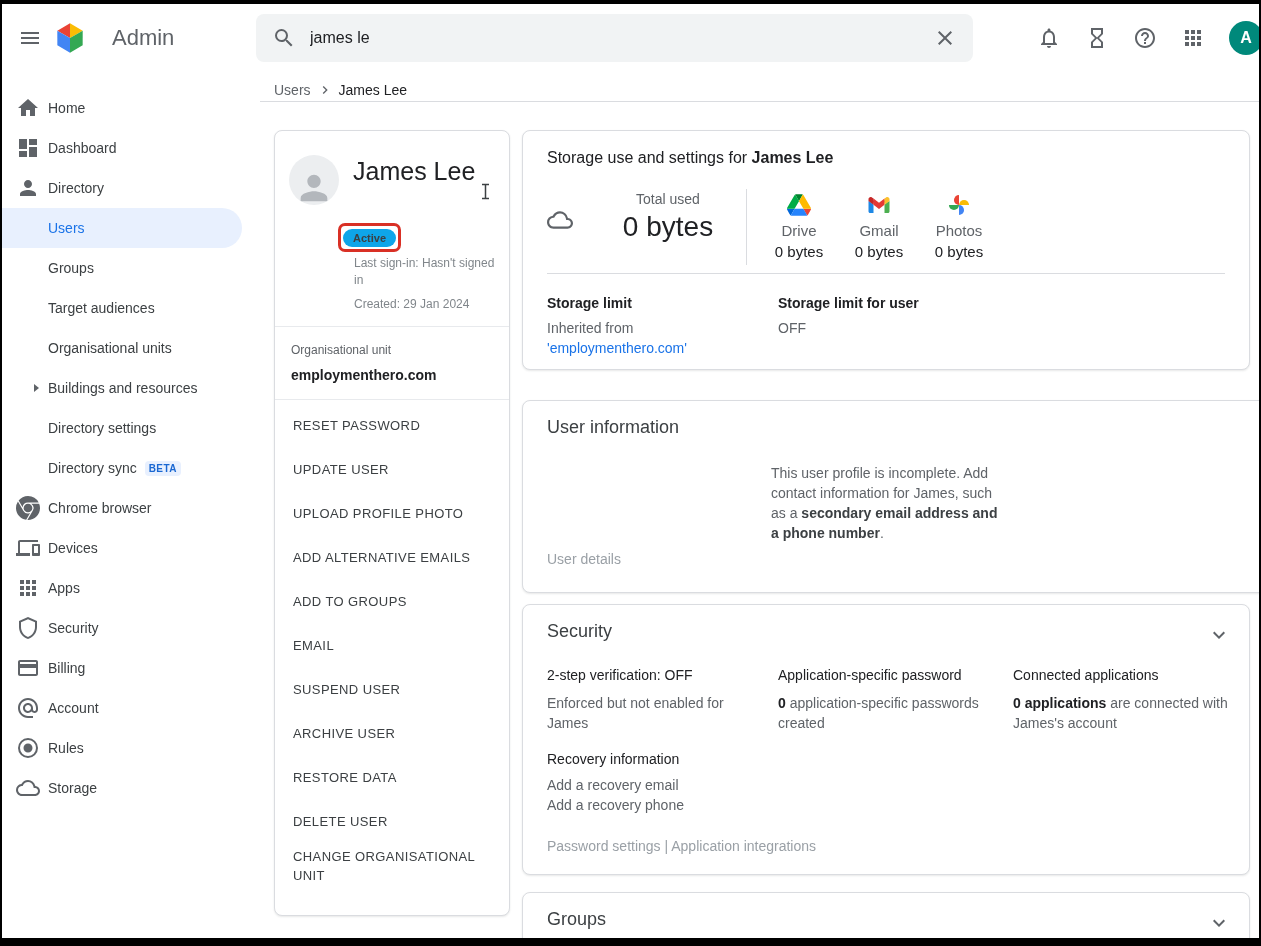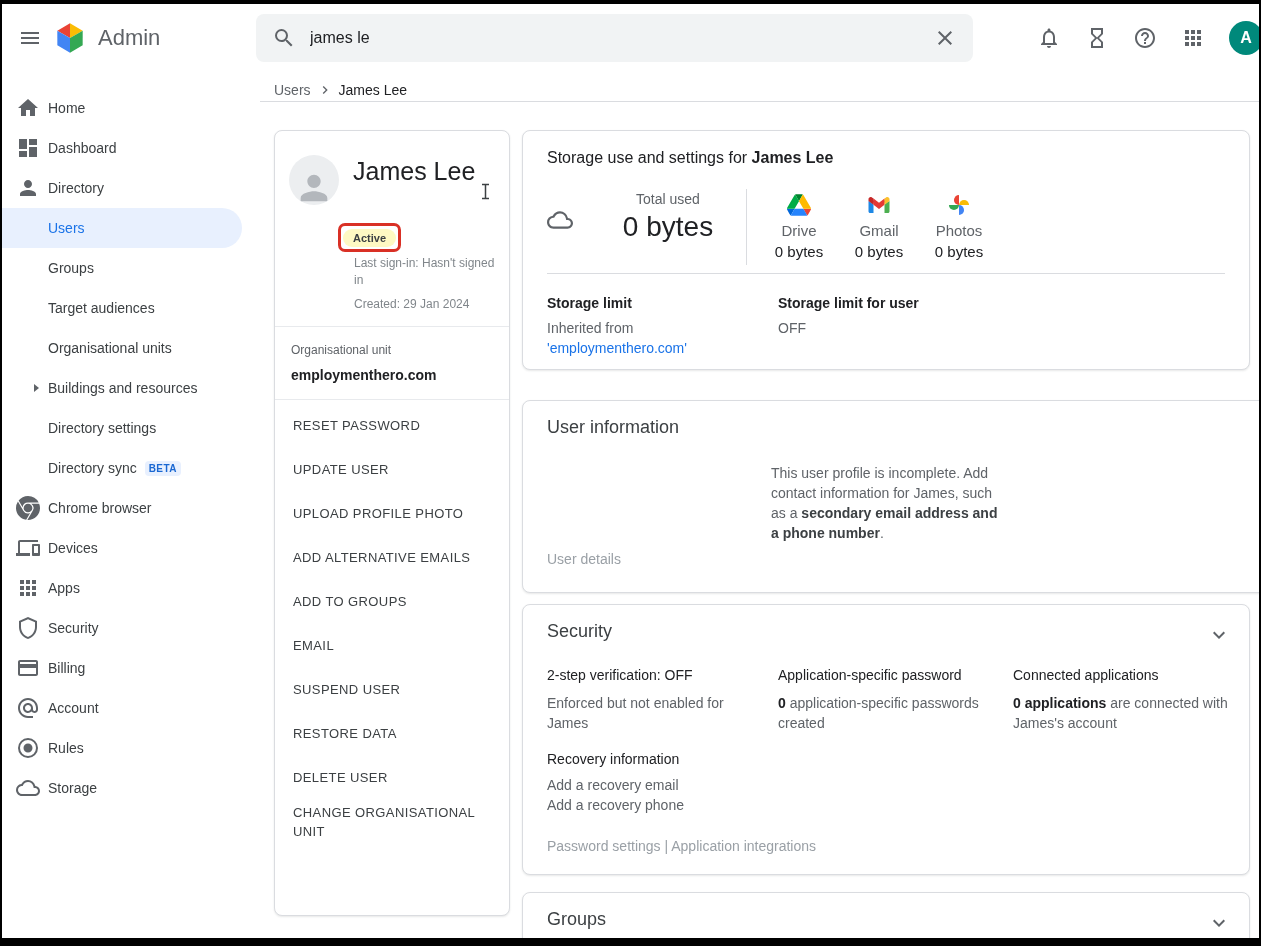--- a/index.html
+++ b/index.html
@@ -6,21 +6,21 @@
   body {
     width:1261px; height:946px; position:relative; overflow:hidden;
     background:#000; font-family:"Liberation Sans","DejaVu Sans",sans-serif;
   }
   .screen { position:absolute; left:2px; top:4px; width:1257px; height:934px; background:#fff; overflow:hidden; }
   .icon svg, .iconbtn svg { display:block; }
 
   
   .appbar { position:absolute; top:0; left:0; width:100%; height:68px; background:#fff; }
   .menu-btn { position:absolute; left:16px; top:22px; width:24px; height:24px; color:#5f6368; cursor:pointer; }
-  .brand { position:absolute; left:52px; top:17px; display:flex; align-items:center; gap:12px; }
+  .brand { position:absolute; left:52px; top:17px; display:flex; align-items:center; gap:26px; }
   .brand-logo { width:32px; height:34px; display:flex; align-items:center; }
   .brand-name { font-size:22px; color:#5f6368; }
   .searchbar { position:absolute; left:254px; top:10px; width:717px; height:48px; background:#f1f3f4; border-radius:8px;
     display:flex; align-items:center; padding:0 16px; gap:14px; }
   .searchbar .icon { color:#5f6368; }
   .searchbar input { flex:1; border:none; outline:none; background:transparent; font-size:16px; color:#202124; font-family:inherit; }
   .appbar-icons { position:absolute; right:-4px; top:0; height:68px; display:flex; align-items:center; gap:24px; }
   .iconbtn { width:24px; height:24px; color:#5f6368; cursor:pointer; }
   .avatar { width:34px; height:34px; border-radius:50%; background:#00897b; color:#fff; display:flex;
     align-items:center; justify-content:center; font-size:16px; font-weight:bold; cursor:pointer; flex:0 0 auto; }
@@ -53,21 +53,21 @@
   #security-panel{ left:520px; top:600px; width:728px; height:271px; }
   #groups-panel  { left:520px; top:888px; width:728px; height:60px; }
 
   
   .avatar-ph { position:absolute; left:14px; top:24px; width:50px; height:50px; border-radius:50%;
     background:#eceef0; overflow:hidden; display:flex; align-items:flex-end; justify-content:center; }
   .avatar-ph .icon { color:#b3b7bc; margin-bottom:-3px; }
   .profile-name { position:absolute; left:78px; top:26px; font-size:25px; font-weight:400; color:#202124; }
   .text-cursor { position:absolute; left:206px; top:52px; }
   .annotation-box { position:absolute; left:63px; top:92px; border:3px solid #d93025; border-radius:7px; padding:2px; }
-  .status-badge { display:inline-block; background:#fef9c3; color:#3c4043; font-size:11px; font-weight:bold;
+  .status-badge { display:inline-block; background:#0ea5e9; color:#3c4043; font-size:11px; font-weight:bold;
     padding:3px 10px; border-radius:10px; }
   .profile-meta { position:absolute; left:79px; top:124px; width:150px; font-size:12px; line-height:17px; color:#80868b; }
   .meta-created { margin-top:7px; }
   .pc-div1 { position:absolute; left:0; right:0; top:195px; border-top:1px solid #e8eaed; }
   .org-label { position:absolute; left:16px; top:212px; font-size:12px; color:#5f6368; }
   .org-value { position:absolute; left:16px; top:236px; font-size:14px; font-weight:bold; color:#202124; }
   .pc-div2 { position:absolute; left:0; right:0; top:268px; border-top:1px solid #e8eaed; }
   .actions { position:absolute; left:0; right:0; top:272px; }
   .action-item { min-height:44px; display:flex; align-items:center; padding:4px 18px; font-size:13px;
     font-weight:500; color:#3c4043; letter-spacing:.4px; line-height:19px; cursor:pointer; }
@@ -323,20 +323,21 @@
     <div class="org-value">employmenthero.com</div>
     <div class="pc-div2"></div>
     <div class="actions" id="action-list">
         <div class="action-item">RESET PASSWORD</div>
         <div class="action-item">UPDATE USER</div>
         <div class="action-item">UPLOAD PROFILE PHOTO</div>
         <div class="action-item">ADD ALTERNATIVE EMAILS</div>
         <div class="action-item">ADD TO GROUPS</div>
         <div class="action-item">EMAIL</div>
         <div class="action-item">SUSPEND USER</div>
+        <div class="action-item">ARCHIVE USER</div>
         <div class="action-item">RESTORE DATA</div>
         <div class="action-item">DELETE USER</div>
         <div class="action-item">CHANGE ORGANISATIONAL UNIT</div>
       </div>
   </section>
 
   <section class="card" id="storage-panel">
     <div class="panel-title"><span>Storage use and settings for </span><b>James Lee</b></div>
     <div class="usage-row">
       <span class="cloud-wrap icon">

